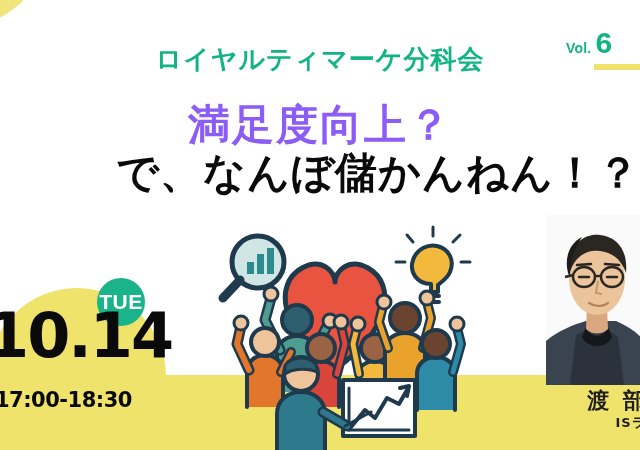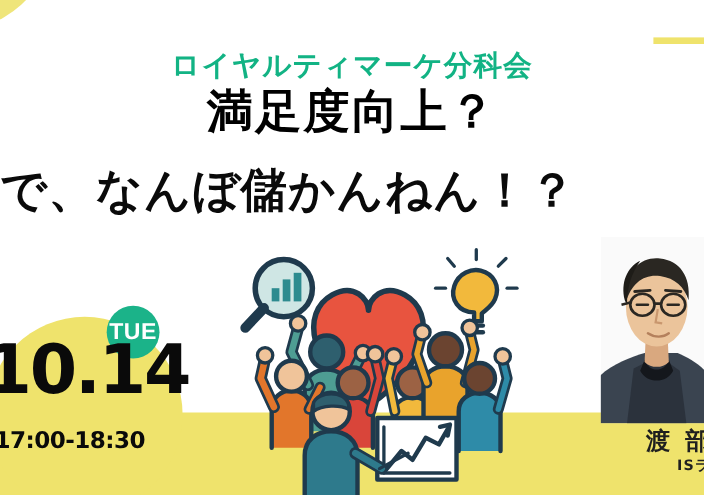--- a/index.html
+++ b/index.html
@@ -90,35 +90,35 @@
     font-size: 26px;
     font-weight: 800;
     letter-spacing: 1px;
     font-family: "DejaVu Sans", sans-serif;
   }
 
   .title-1 {
     position: absolute;
     left: 0;
     right: 0;
-    top: 80px;
+    top: 104px;
     text-align: center;
-    color: #000000;
+    color: #8b5cf6;
     font-size: 42px;
     font-weight: 800;
     letter-spacing: 2px;
     font-family: "DejaVu Sans", sans-serif;
     line-height: 1;
   }
   .title-2 {
     position: absolute;
     left: 0;
     right: 0;
     top: 152px;
-    text-align: left;
+    text-align: right;
     color: #0A0A0A;
     font-size: 42px;
     font-weight: 800;
     letter-spacing: 1px;
     font-family: "DejaVu Sans", sans-serif;
     line-height: 1;
   }
 
   
   .tue-badge {
@@ -201,20 +201,24 @@
 </head>
 <body>
 
 <div id="banner">
 
   <div class="corner-blob-2"></div>
   <div class="bottom-band"></div>
   <div class="date-circle"></div>
 
   <div class="vol-wrap">
+    <div class="vol-line">
+      <span class="vol-label">Vol.</span>
+      <span class="vol-number">6</span>
+    </div>
     <div class="vol-underline"></div>
   </div>
 
   <div class="eyebrow">ロイヤルティマーケ分科会</div>
   <div class="title-1">満足度向上？</div>
   <div class="title-2">で、なんぼ儲かんねん！？</div>
 
   <div class="illustration">
     <svg viewBox="0 0 300 228" width="300" height="228" xmlns="http://www.w3.org/2000/svg">
       <g stroke="#1F3A4D" stroke-width="4" stroke-linecap="round" stroke-linejoin="round" fill="none">

